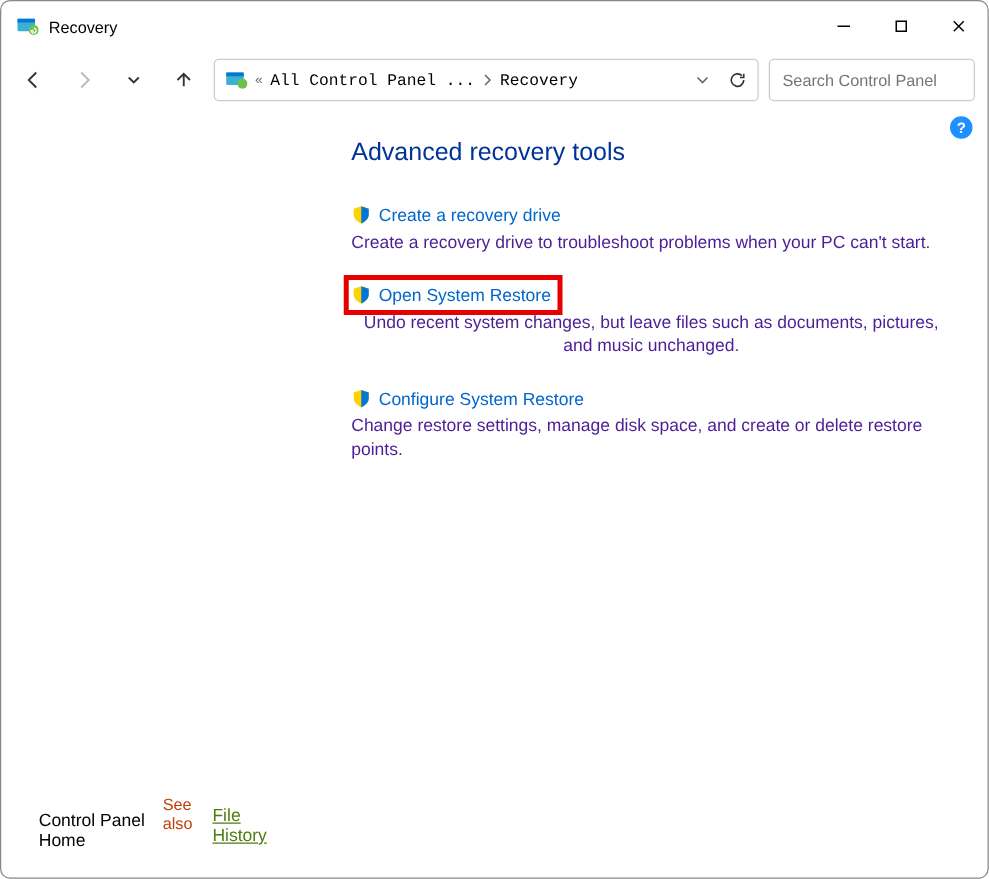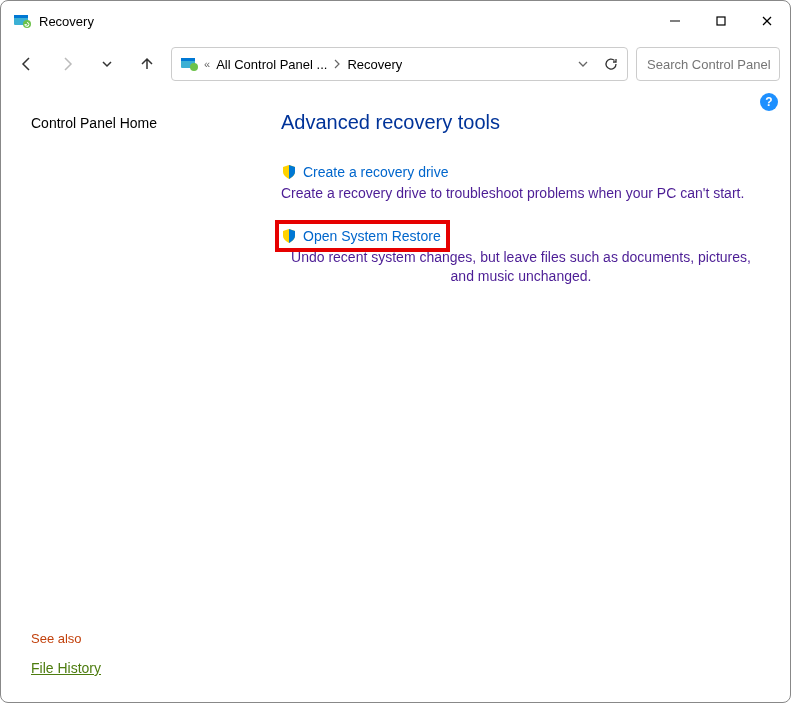--- a/index.html
+++ b/index.html
@@ -13,28 +13,28 @@
     .win-controls { display: flex; height: 100%; }
     .win-btn { width: 46px; height: 100%; display: flex; align-items: center; justify-content: center; cursor: pointer; }
     
     
     .toolbar { height: 46px; padding: 6px 10px; display: flex; align-items: center; gap: 8px; }
     .nav-btn { width: 32px; height: 32px; display: flex; align-items: center; justify-content: center; color: #555; cursor: pointer; border-radius: 4px; }
     .nav-btn.disabled { color: #ccc; cursor: default; }
     .addrbar { flex: 1; height: 34px; border: 1px solid #ccc; border-radius: 4px; display: flex; align-items: center; padding: 0 8px; gap: 6px; font-size: 13px; }
     .addrbar .crumb-icon { width: 18px; height: 18px; flex: 0 0 auto; }
     .addrbar .chev { color: #666; font-size: 11px; }
-    .addrbar .crumb { color: #000; white-space: nowrap; overflow: hidden; text-overflow: ellipsis; }
+    .addrbar .crumb { color: #000; white-space: nowrap; overflow: hidden; text-overflow: ellipsis; font-family: Liberation Mono, monospace; }
     .addrbar .spacer { flex: 1; }
-    .searchbox { width: 144px; height: 34px; border: 1px solid #ccc; border-radius: 4px; display: flex; align-items: center; padding: 0 10px; font-size: 13px; color: #777; gap: 8px; }
+    .searchbox { width: 165px; height: 34px; border: 1px solid #ccc; border-radius: 4px; display: flex; align-items: center; padding: 0 10px; font-size: 13px; color: #777; gap: 8px; }
     .searchbox input { border: none; outline: none; font-size: 13px; flex: 1; background: transparent; color: #333; }
     
     
     .body { display: flex; height: calc(703px - 40px - 46px); position: relative; }
-    .sidebar { width: 240px; padding: 28px 16px 24px 30px; display: flex; flex-direction: column; }
+    .sidebar { width: 240px; padding: 28px 16px 24px 30px; display: flex; flex-direction: row; align-items: flex-end; }
     .sidebar .home-link { font-size: 14px; color: #000; cursor: pointer; }
     .sidebar-spacer { flex: 1; }
     .sidebar .see-also { font-size: 13px; color: #c2410c; margin-bottom: 14px; }
     .sidebar .file-history { font-size: 14px; color: #4d7c0f; cursor: pointer; margin-bottom: 4px; text-decoration: underline; }
     
     .main { flex: 1; padding: 24px 28px 16px 40px; position: relative; }
     .page-title { font-size: 20px; color: #003399; font-weight: 400; margin-bottom: 30px; }
     .tool-item { margin-bottom: 22px; max-width: 480px; margin-top: 24px; }
     .tool-link-row { display: flex; align-items: center; gap: 6px; margin-bottom: 4px; }
     .tool-link { color: #0066cc; font-size: 14px; cursor: pointer; }
@@ -168,15 +168,27 @@
           <svg viewBox="0 0 16 16">
               <path d="M8 1 L14 3 L14 8 C14 12 8 15 8 15 C8 15 2 12 2 8 L2 3 Z" fill="#ffd200"></path>
               <path d="M8 1 L14 3 L14 8 C14 12 8 15 8 15 Z" fill="#0078d4"></path>
             </svg>
         </span>
         <span class="tool-link">Open System Restore</span>
       </div>
       <div class="tool-desc">Undo recent system changes, but leave files such as documents, pictures, and music unchanged.</div>
     </div>
 
+    <div class="tool-item">
+      <div class="tool-link-row">
+        <span class="shield-icon">
+          <svg viewBox="0 0 16 16">
+              <path d="M8 1 L14 3 L14 8 C14 12 8 15 8 15 C8 15 2 12 2 8 L2 3 Z" fill="#ffd200"></path>
+              <path d="M8 1 L14 3 L14 8 C14 12 8 15 8 15 Z" fill="#0078d4"></path>
+            </svg>
+        </span>
+        <span class="tool-link">Configure System Restore</span>
+      </div>
+      <div class="tool-desc">Change restore settings, manage disk space, and create or delete restore points.</div>
+    </div>
 
   </div>
 </div>
 
 </body></html>

